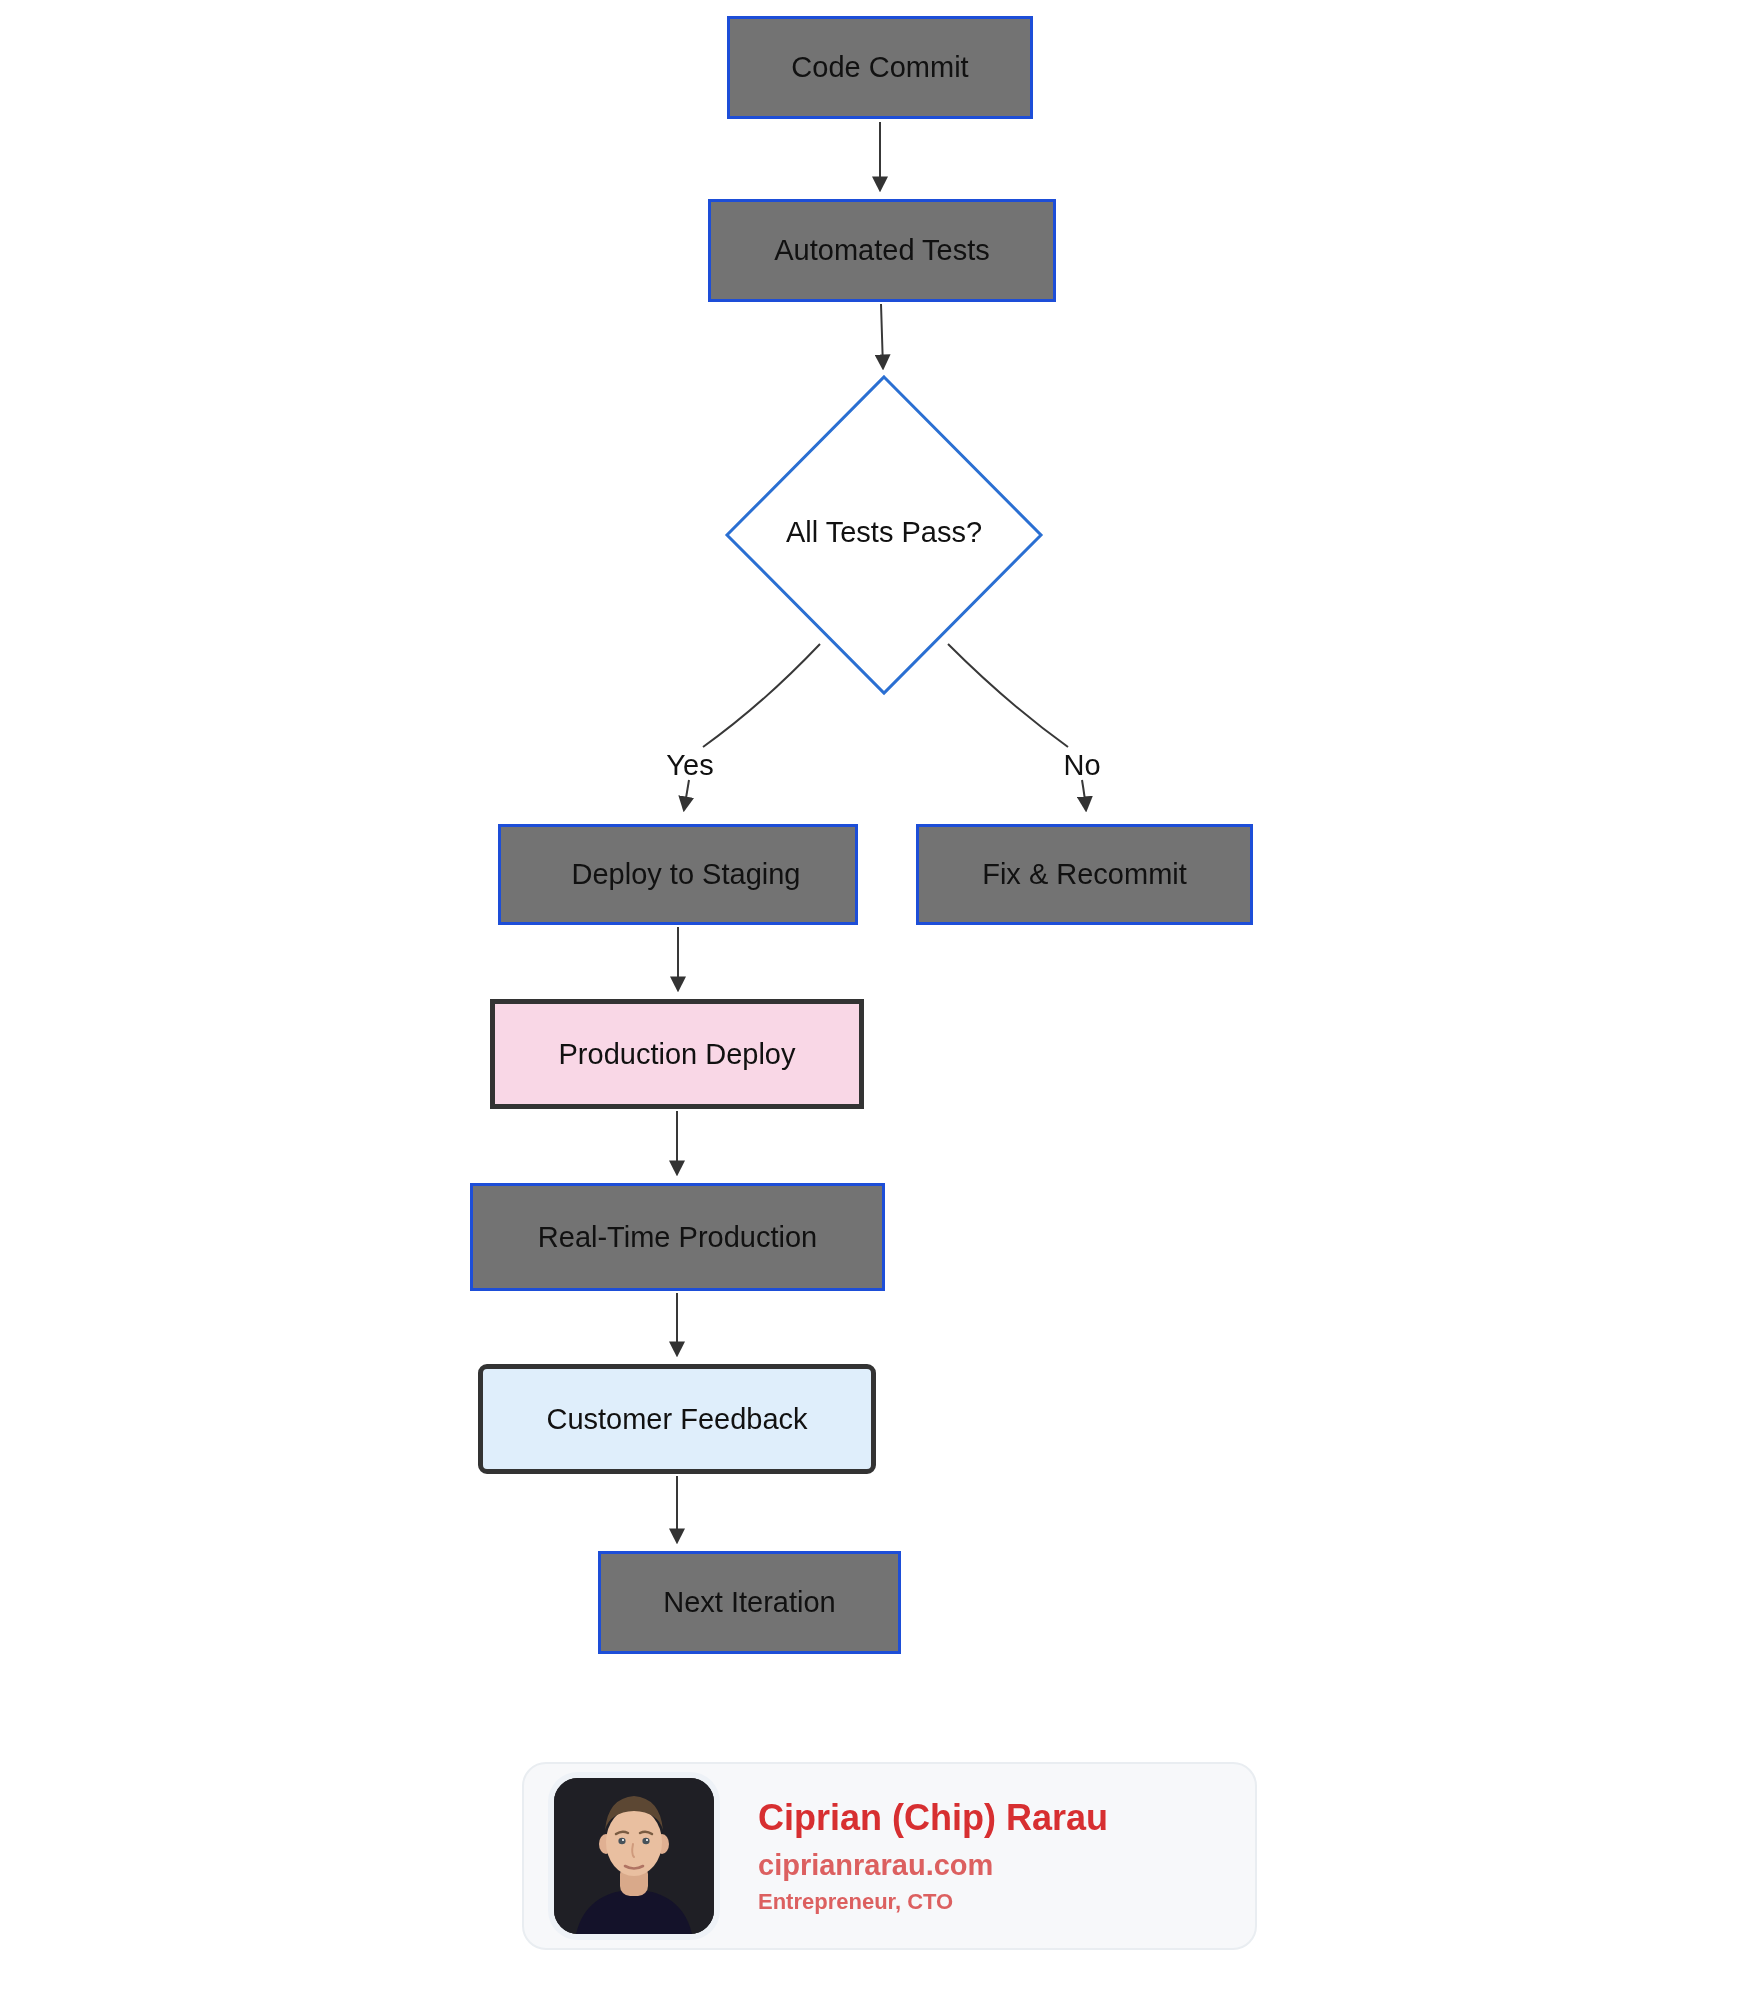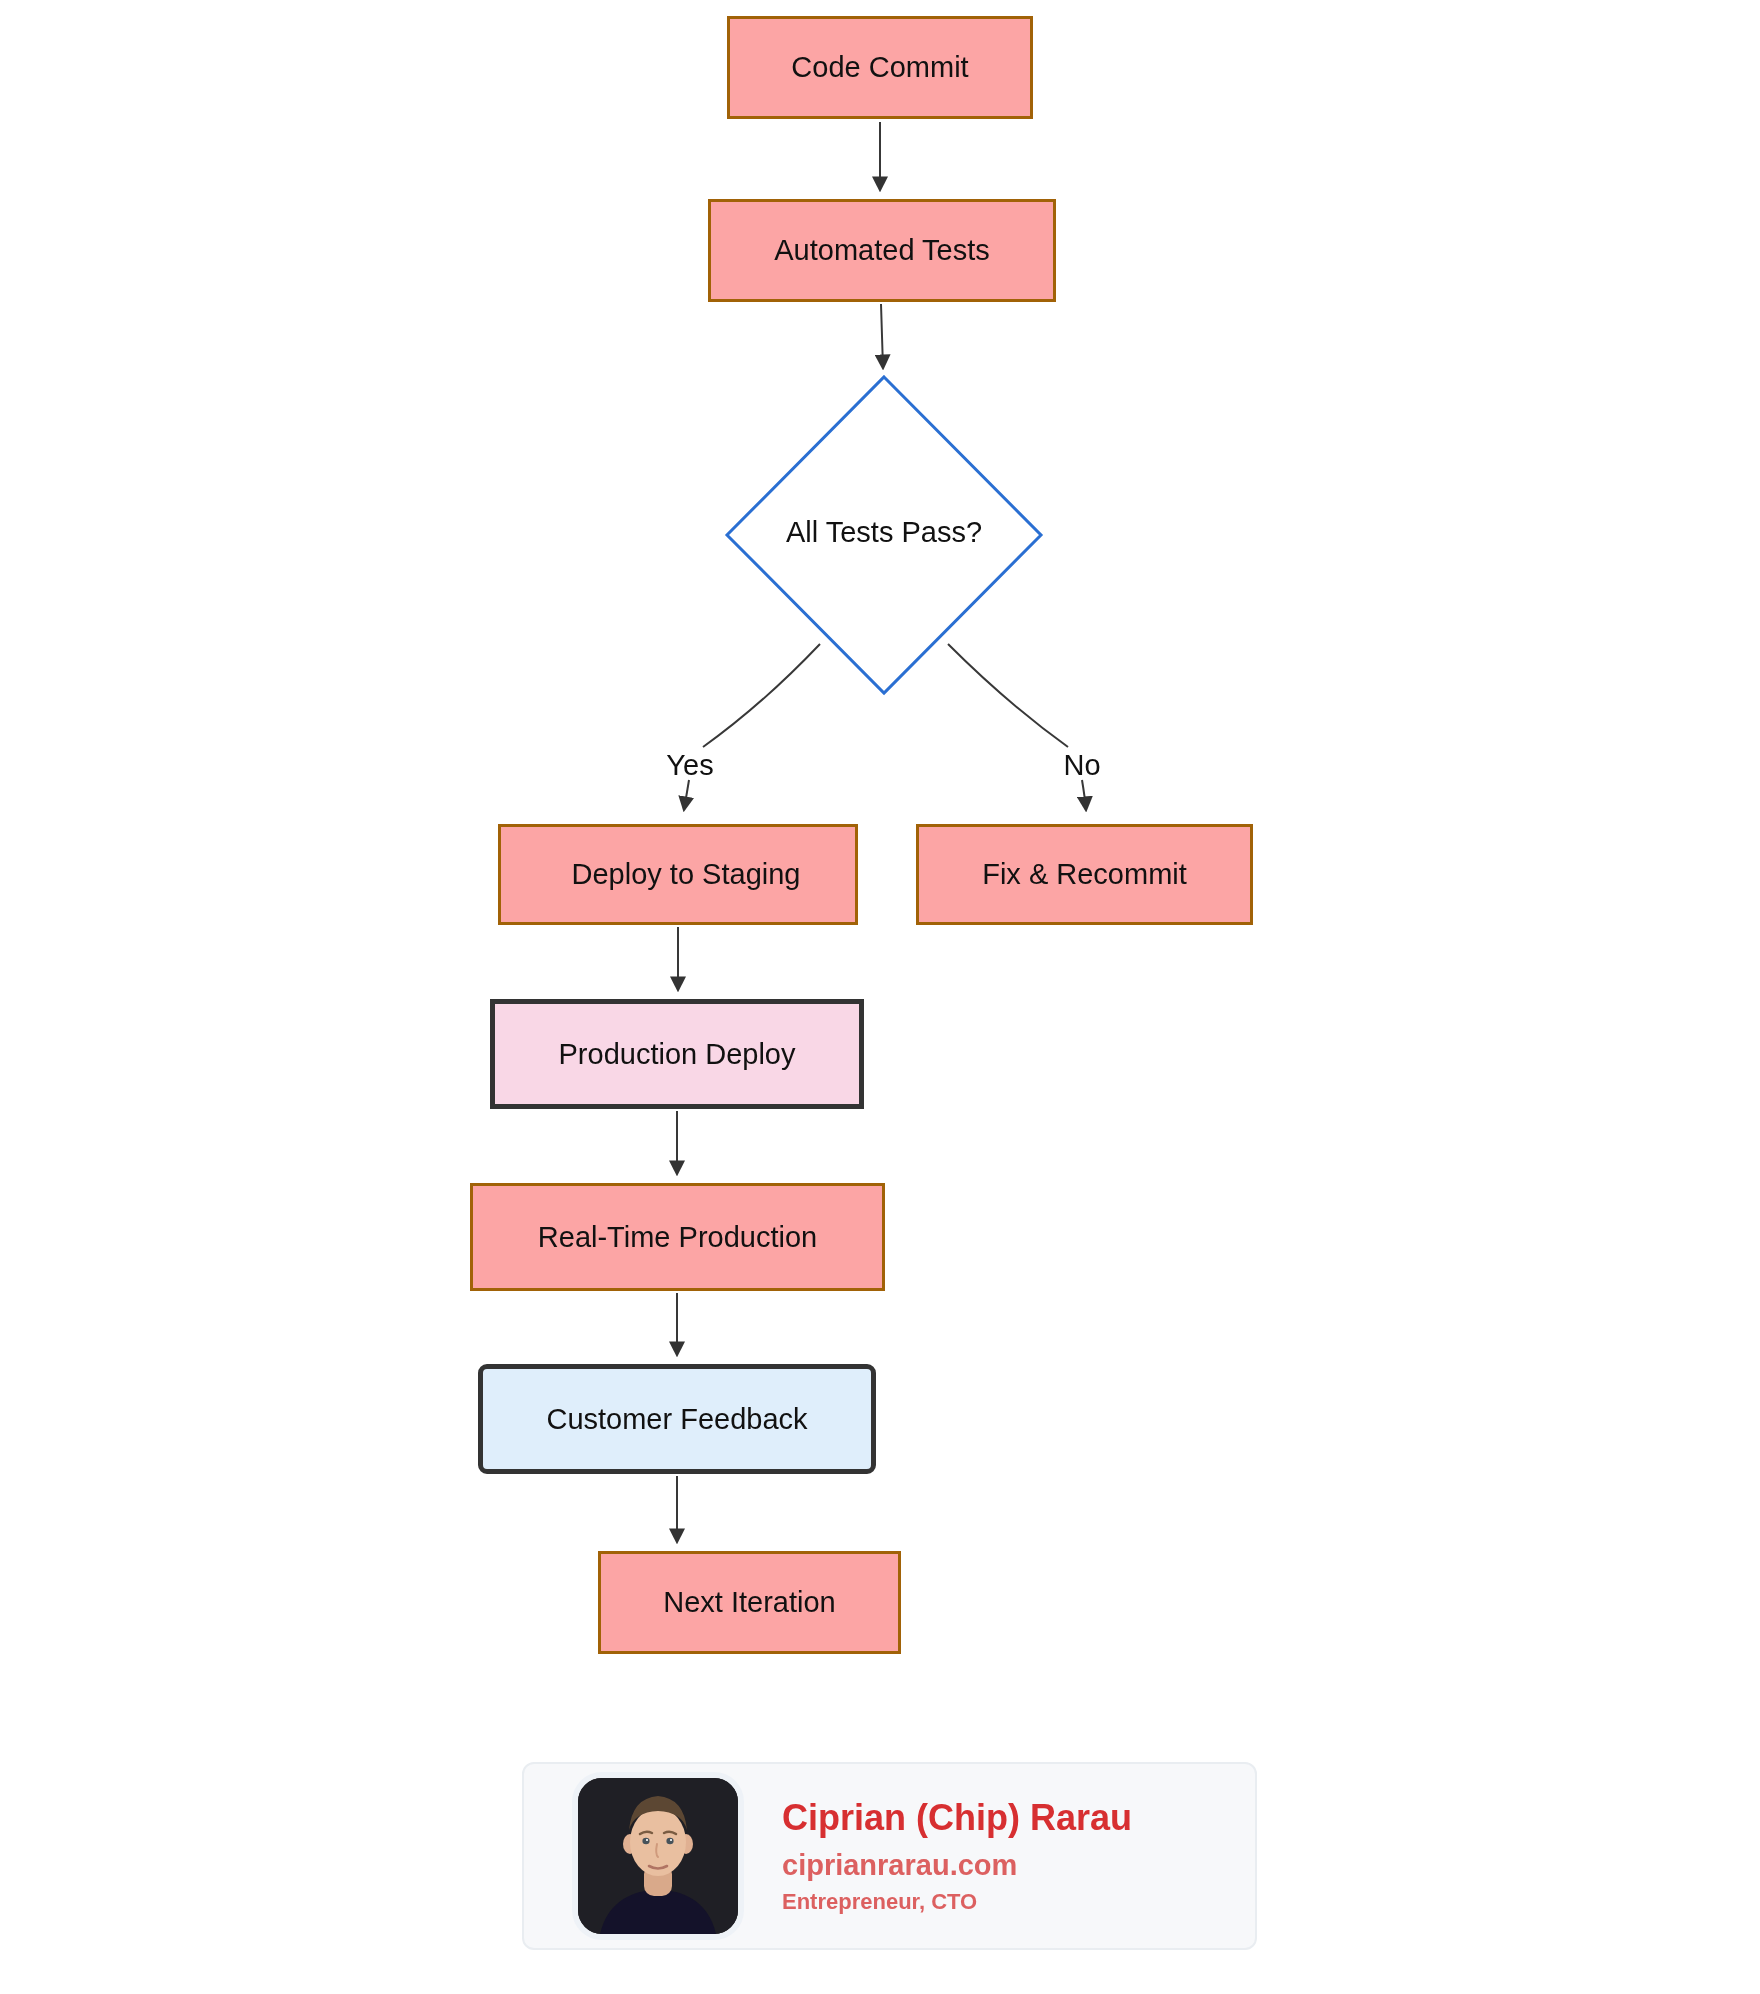--- a/index.html
+++ b/index.html
@@ -2,21 +2,21 @@
 <html><head>
 <meta charset="utf-8">
 <style>
   html,body{margin:0;padding:0;background:#ffffff;}
   body{font-family:"Liberation Sans","DejaVu Sans",sans-serif;color:#111;}
   #canvas{position:relative;width:1760px;height:1994px;background:#ffffff;overflow:hidden;}
   #edges{position:absolute;left:0;top:0;width:1760px;height:1994px;}
 
   .node{
     position:absolute;box-sizing:border-box;display:flex;align-items:center;justify-content:center;
-    background:#fca5a5;border:3px solid #a16207;font-size:29px;line-height:1.2;text-align:center;
+    background:#737373;border:3px solid #1d4ed8;font-size:29px;line-height:1.2;text-align:center;
     color:#111;z-index:2;
   }
   .node.thick{border:5px solid #333333;}
   .node.pink{background:#f9d7e6;}
   .node.lightblue{background:#dfeefb;}
 
   .n-code-commit{left:727px;top:16px;width:306px;height:103px;}
   .n-automated-tests{left:708px;top:199px;width:348px;height:103px;}
   .n-deploy-staging{left:498px;top:824px;width:360px;height:101px;padding-left:16px;}
   .n-fix-recommit{left:916px;top:824px;width:337px;height:101px;text-align:center;}
@@ -31,22 +31,22 @@
   }
   .edge-label{
     position:absolute;z-index:2;height:34px;line-height:34px;text-align:center;
     font-size:29px;color:#111;background:transparent;
   }
   .el-yes{left:640px;top:748px;width:100px;}
   .el-no{left:1032px;top:748px;width:100px;}
 
   .author-card{
     position:absolute;left:522px;top:1762px;width:735px;height:188px;box-sizing:border-box;
-    background:#f7f8fa;border:2px solid #e9edf1;border-radius:12px;
-    display:flex;align-items:center;padding-left:48px;z-index:2;
+    background:#f7f8fa;border:2px solid #e9edf1;border-radius:24px;
+    display:flex;align-items:center;padding-left:24px;z-index:2;
   }
   .author-photo{
     width:160px;height:156px;border-radius:30px;border:6px solid #eef2f7;
     overflow:hidden;flex:0 0 auto;background:#1d1d22;box-sizing:content-box;
   }
   .author-photo svg{display:block;width:160px;height:156px;}
   .author-text{margin-left:38px;display:flex;flex-direction:column;justify-content:center;}
   .author-name{font-size:36px;font-weight:700;color:#d72f31;margin-bottom:10px;}
   .author-site{font-size:29px;font-weight:700;color:#dc6060;margin-bottom:7px;}
   .author-role{font-size:22px;font-weight:700;color:#dc6060;}

